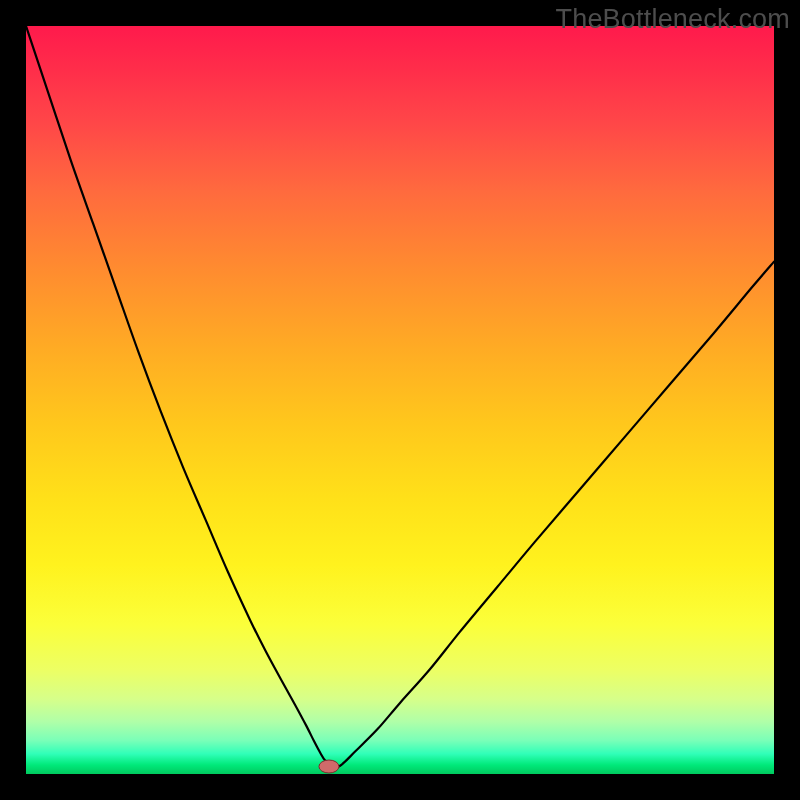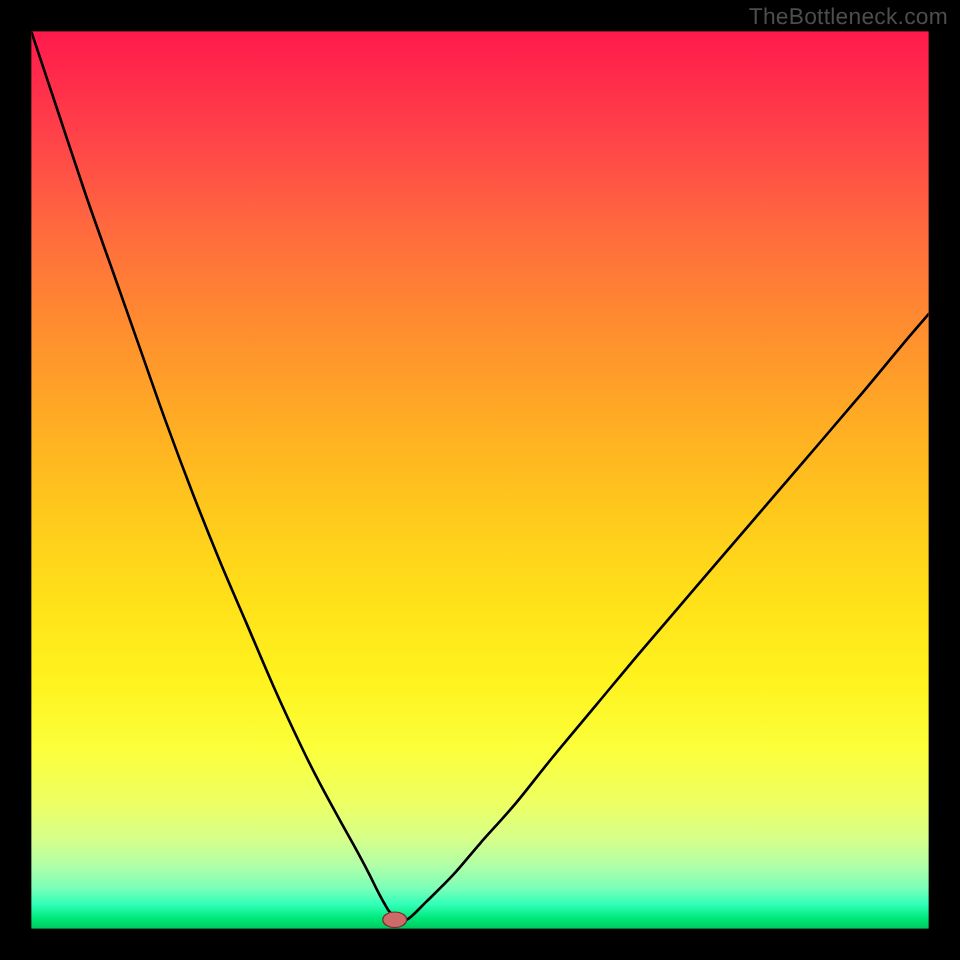--- a/index.html
+++ b/index.html
@@ -59,21 +59,21 @@
     left: 0;
     top: 0;
     width: 100%;
     height: 100%;
   }
   .watermark {
     position: absolute;
     top: 4px;
     right: 10px;
     color: #4d4d4d;
-    font-size: 19px;
+    font-size: 27px;
     font-weight: 500;
     letter-spacing: 0.2px;
     user-select: none;
   }
 </style>
 </head>
 <body>
 
 <div class="frame">
   <div class="plot-area">

